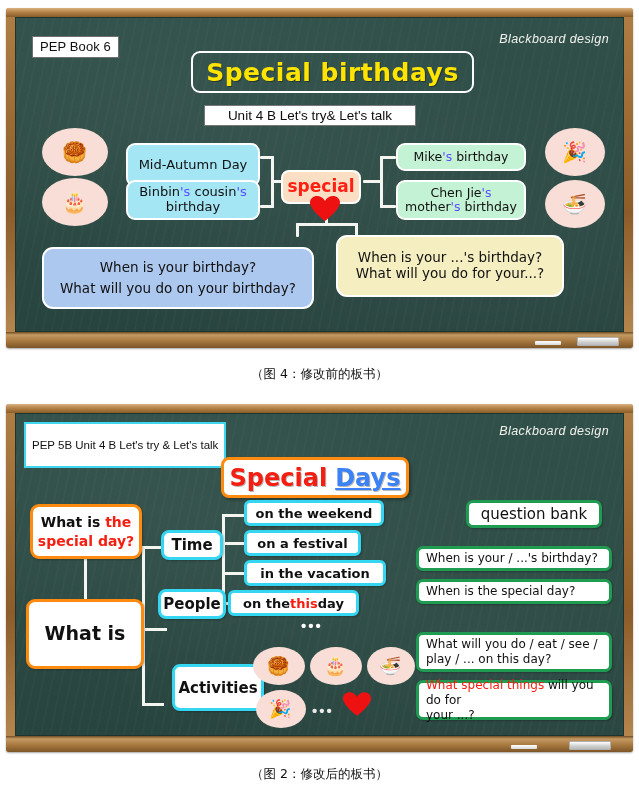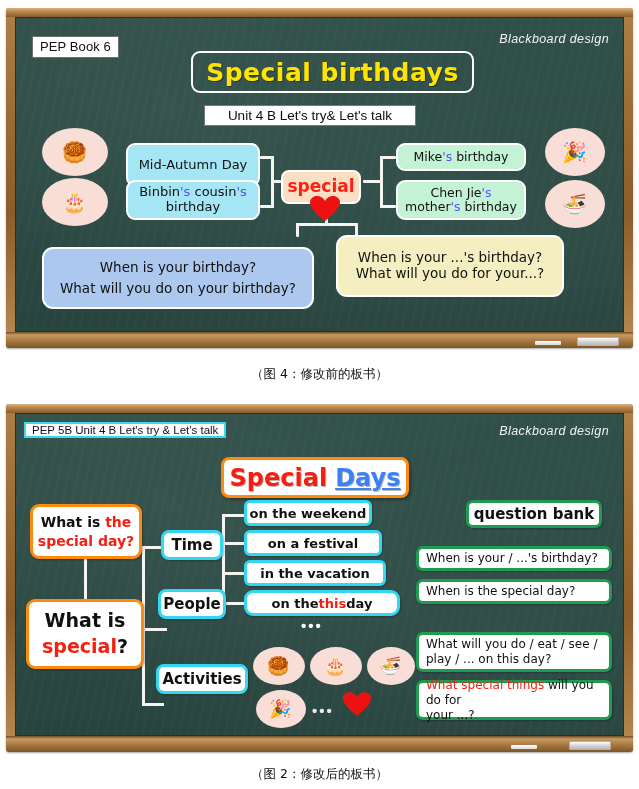--- a/index.html
+++ b/index.html
@@ -107,21 +107,21 @@
   .bubble{
     position:absolute; z-index:3; border-radius:50%;
     background:#f8ded7;
     display:flex; align-items:center; justify-content:center;
     font-size:20px; line-height:1;
   }
 
   
   .hdr2{
     position:absolute; background:#ffffff; color:#111; border:2px solid #3fd7f0;
-    font-size:11.5px; padding:0 6px; z-index:3; white-space:nowrap;
+    font-size:11.5px; padding:15px 6px; z-index:3; white-space:nowrap;
   }
   .title2{
     position:absolute; background:#ffffff; border:3px solid #ff8a10; border-radius:8px;
     display:flex; align-items:center; justify-content:center; gap:8px;
     font-weight:bold; font-size:24px; z-index:3;
     font-family:"DejaVu Sans", sans-serif;
     box-shadow: 2px 2px 3px rgba(0,0,0,.3);
   }
   .t2red{ color:#f51e10; text-shadow:1px 1px 0 rgba(0,0,0,.28); }
   .t2blk{ color:#3b82f6; text-shadow:1px 1px 0 rgba(0,0,0,.28);text-decoration:underline; }
@@ -145,21 +145,21 @@
     z-index:3; font-family:"DejaVu Sans", sans-serif; color:#111; font-weight:bold;
     font-size:13px; box-shadow:1px 1px 2px rgba(0,0,0,.25);
   }
   .green-box{
     position:absolute; background:#ffffff; border:3px solid #1f9b52; border-radius:7px;
     z-index:3; font-family:"DejaVu Sans", sans-serif; color:#111;
     box-shadow:1px 1px 2px rgba(0,0,0,.25);
   }
   .green-title{
     display:flex; align-items:center; justify-content:center;
-    font-weight:bold; font-size:15px;
+    font-weight:normal; font-size:15px;
   }
   .green-q{
     display:flex; align-items:center; padding:3px 7px; font-size:12px; line-height:1.25;
   }
   .dots{ position:absolute; color:#ffffff; font-weight:bold; letter-spacing:2px;
          z-index:3; font-size:15px; }
   .dots-dark{ color:#eaeaea; }
 
   .cnx2{ position:absolute; background:#f4f4f0; z-index:2; }
 
@@ -259,44 +259,43 @@
           <span class="t2blk">Days</span>
         </div>
 
         <div class="orange-box" style="left:14px; top:90px; width:112px; height:55px; font-size:14px; font-weight:bold; line-height:1.3;">
           <div><span>What is </span><span class="red">the</span></div>
           <div class="red">special day?</div>
         </div>
 
         <div class="orange-box" style="left:10px; top:185px; width:118px; height:70px; font-size:19px; font-weight:bold; line-height:1.35;">
           <div>What is</div>
-          <div><span class="red">special</span><span>?</span></div>
         </div>
 
         <div class="cnx2" style="left:68px; top:142px; width:3px; height:45px;"></div>
         <div class="cnx2" style="left:123px; top:214px; width:28px; height:3px;"></div>
         <div class="cnx2" style="left:126px; top:132px; width:3px; height:160px;"></div>
         <div class="cnx2" style="left:126px; top:132px; width:22px; height:3px;"></div>
         <div class="cnx2" style="left:126px; top:289px; width:22px; height:3px;"></div>
 
         <div class="cnx2" style="left:206px; top:100px; width:3px; height:96px;"></div>
         <div class="cnx2" style="left:206px; top:100px; width:22px; height:3px;"></div>
         <div class="cnx2" style="left:206px; top:128px; width:22px; height:3px;"></div>
         <div class="cnx2" style="left:206px; top:158px; width:22px; height:3px;"></div>
         <div class="cnx2" style="left:206px; top:188px; width:22px; height:3px;"></div>
         <div class="cnx2" style="left:197px; top:131px; width:12px; height:3px;"></div>
 
         <div class="cyan-box" style="left:145px; top:116px; width:62px; height:30px; font-size:15px;">Time</div>
         <div class="cyan-box" style="left:142px; top:175px; width:68px; height:30px; font-size:15px;">People</div>
-        <div class="cyan-box" style="left:140px; top:250px; width:92px; height:30px; font-size:15px;">Activities</div>
-
-        <div class="cyan-thin" style="left:228px; top:86px; width:128px; height:26px;">on the weekend</div>
-        <div class="cyan-thin" style="left:228px; top:116px; width:138px; height:26px;">on a festival</div>
+        <div class="cyan-box" style="left:156px; top:250px; width:92px; height:47px; font-size:15px;">Activities</div>
+
+        <div class="cyan-thin" style="left:228px; top:86px; width:140px; height:26px;">on the weekend</div>
+        <div class="cyan-thin" style="left:228px; top:116px; width:117px; height:26px;">on a festival</div>
         <div class="cyan-thin" style="left:228px; top:146px; width:142px; height:26px;">in the vacation</div>
-        <div class="cyan-thin" style="left:228px; top:176px; width:156px; height:26px;border-radius:9px;">
+        <div class="cyan-thin" style="left:212px; top:176px; width:131px; height:26px;">
           <span>on the </span>
             <span class="red">this</span>
             <span> day</span>
         </div>
         <div class="dots" style="left:285px; top:203px;">•••</div>
 
         <div class="bubble" style="left:237px; top:233px; width:52px; height:38px; font-size:18px;">🥮</div>
         <div class="bubble" style="left:294px; top:233px; width:52px; height:38px; font-size:18px;">🎂</div>
         <div class="bubble" style="left:351px; top:233px; width:48px; height:38px; font-size:18px;">🍜</div>
         <div class="bubble" style="left:240px; top:276px; width:50px; height:38px; font-size:18px;">🎉</div>

